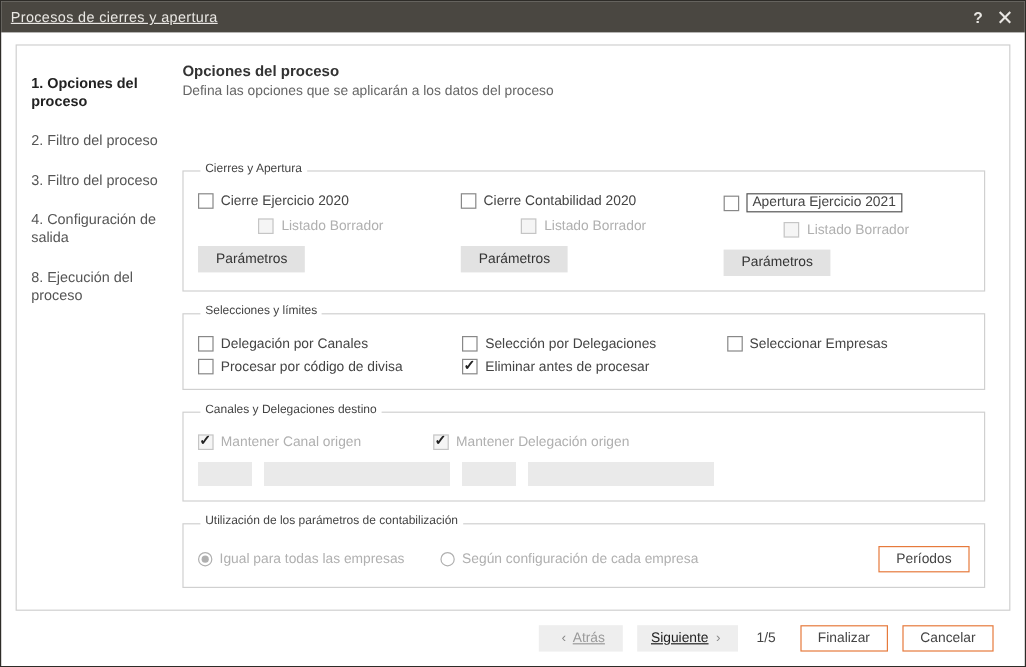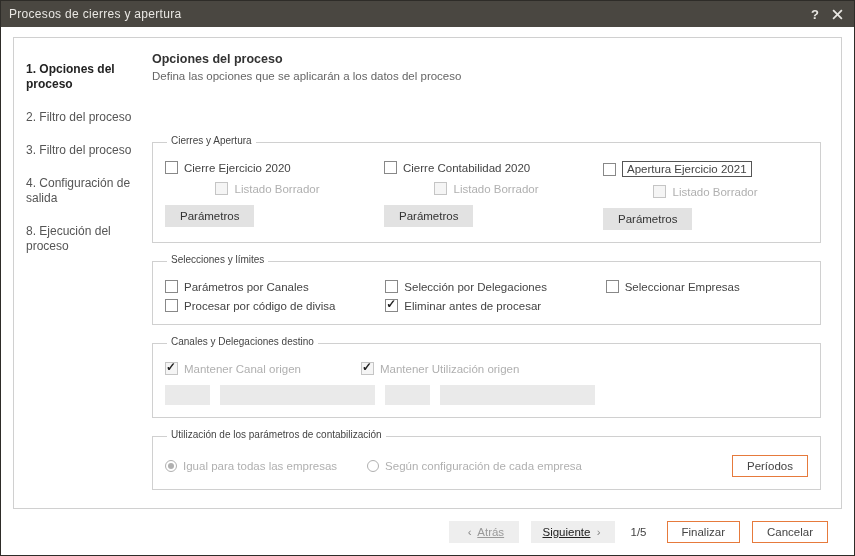--- a/index.html
+++ b/index.html
@@ -8,21 +8,21 @@
     
     .titlebar {
       height: 26px;
       background: #4a4741;
       color: #e9e7e3;
       display: flex;
       align-items: center;
       padding: 0 8px;
       font-size: 12px;
     }
-    .titlebar .title-text { flex: 1; letter-spacing: .3px; }
+    .titlebar .title-text { flex: 1; letter-spacing: .3px; text-decoration: underline; }
     .titlebar .tb-btn {
       width: 18px; height: 18px;
       display: flex; align-items: center; justify-content: center;
       cursor: pointer; font-size: 13px; font-weight: bold;
       margin-left: 4px;
     }
     .titlebar .tb-close svg { width: 11px; height: 11px; }
 
     
     .outer-frame {
@@ -226,21 +226,21 @@
               <button class="btn param">Parámetros</button>
             </div>
           </div>
         </div>
 
         <div class="groupbox">
           <span class="legend">Selecciones y  límites</span>
           <div class="row" style="justify-content:space-between; gap:18px;">
             <label class="chk" style="flex:1">
               <input type="checkbox" style="">
-              <span>Parámetros por Canales</span>
+              <span>Delegación por Canales</span>
             </label>
             <label class="chk" style="flex:1">
               <input type="checkbox" style="">
               <span>Selección por Delegaciones</span>
             </label>
             <label class="chk" style="flex:1">
               <input type="checkbox" style="">
               <span>Seleccionar Empresas</span>
             </label>
           </div>
@@ -259,21 +259,21 @@
 
         <div class="groupbox">
           <span class="legend">Canales y Delegaciones destino</span>
           <div class="row" style="gap:60px;">
             <label class="chk disabled">
               <input type="checkbox" checked="" disabled="" style="">
               <span>Mantener Canal origen</span>
             </label>
             <label class="chk disabled">
               <input type="checkbox" checked="" disabled="" style="">
-              <span>Mantener Utilización origen</span>
+              <span>Mantener Delegación origen</span>
             </label>
           </div>
           <div class="dest-inputs">
             <div class="fld small"></div>
             <div class="fld large"></div>
             <div class="fld small"></div>
             <div class="fld large"></div>
           </div>
         </div>
 

